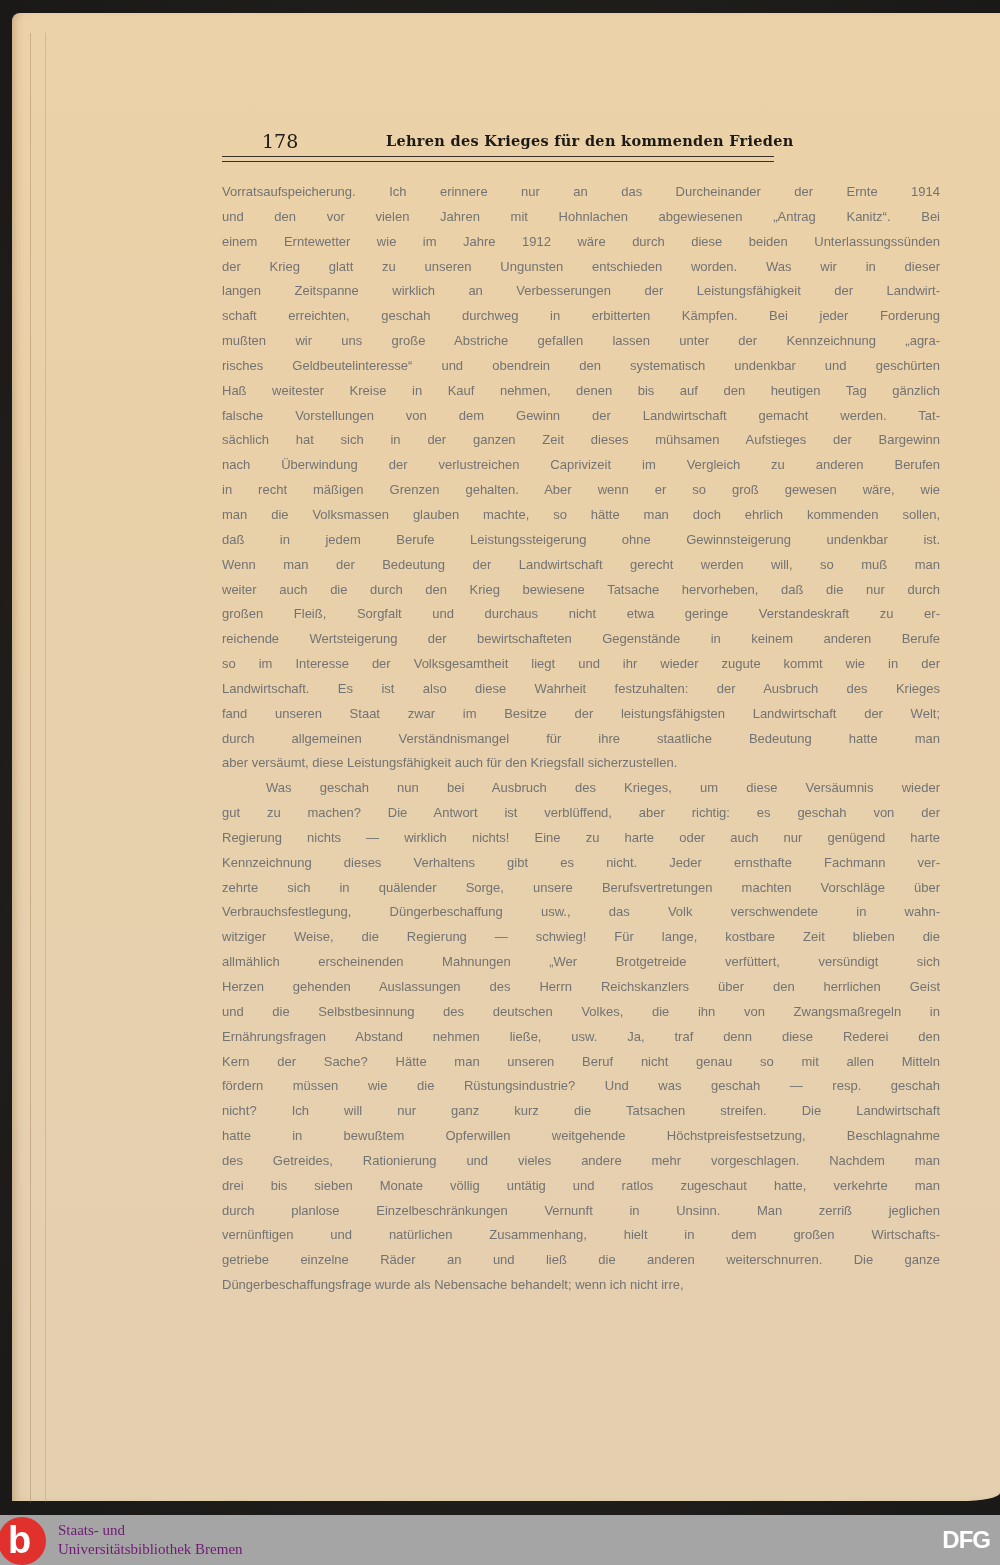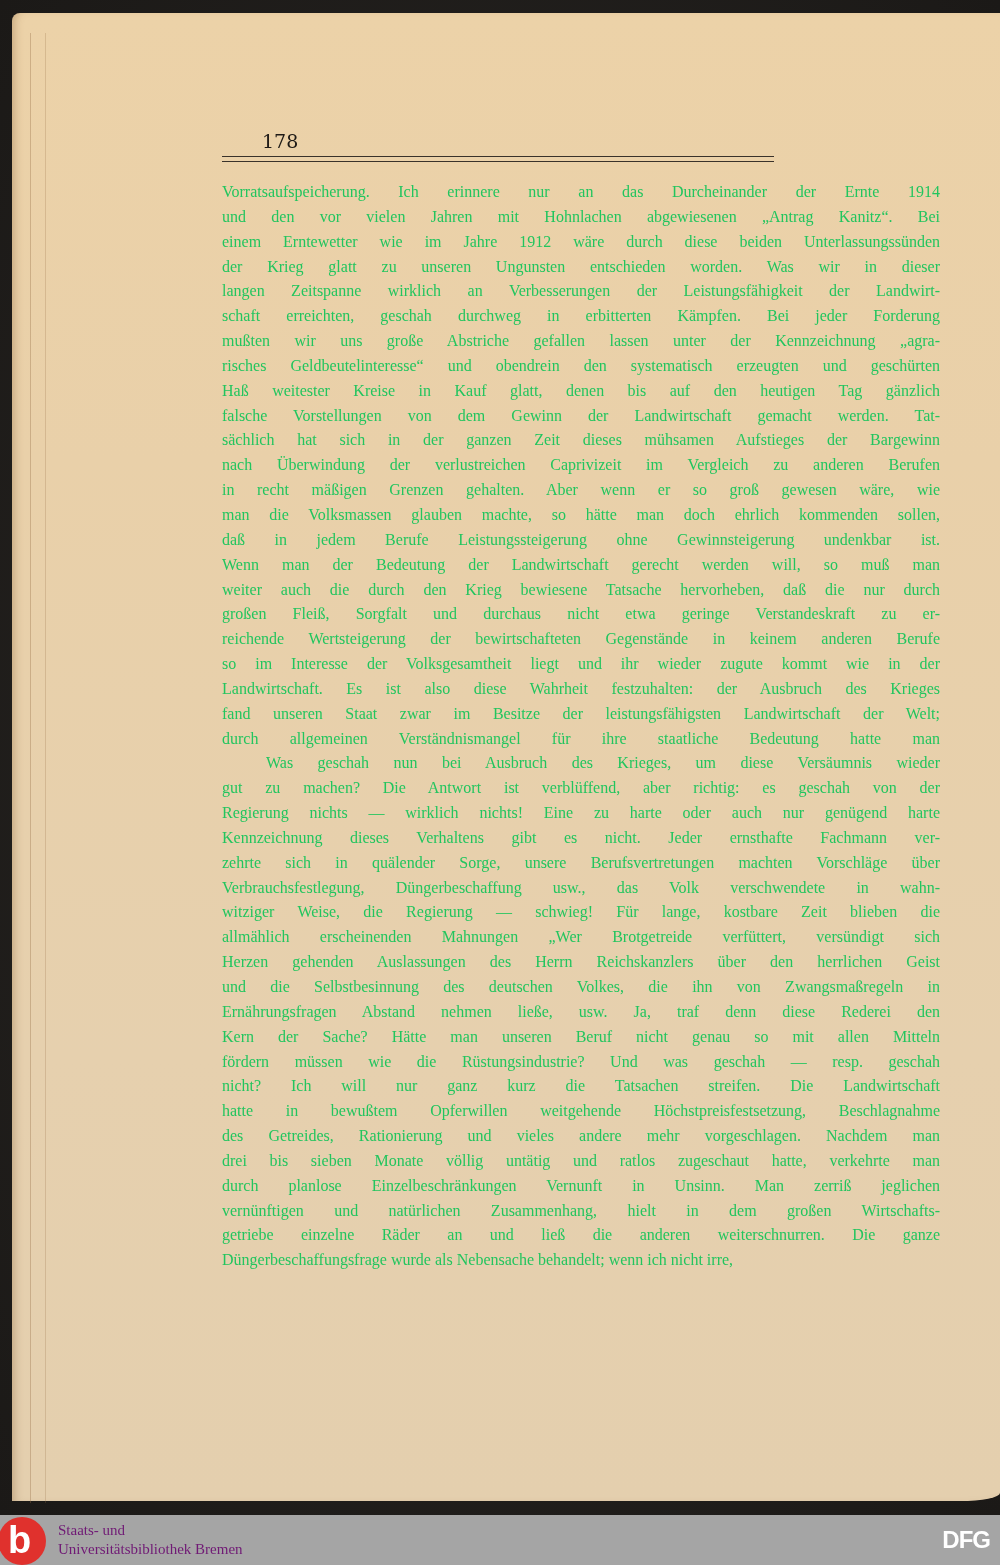--- a/index.html
+++ b/index.html
@@ -38,23 +38,23 @@
       font-size: 14.5px; font-weight: bold; letter-spacing: 0.3px;
       text-align: left; white-space: nowrap;
       font-family: "DejaVu Serif", serif;
     }
     .head-rule {
       position: absolute; left: 222px; top: 156px; width: 552px; height: 4px;
       border-top: 1px solid #3a322a; border-bottom: 1px solid #3a322a;
     }
     .body-text {
       position: absolute; left: 222px; top: 180px; width: 718px;
-      color: #22c55e;
-      font-family: Liberation Serif, serif;
-      font-size: 16px;
+      color: #737373;
+      font-family: Liberation Sans, sans-serif;
+      font-size: 13px;
     }
     .line {
       height: 24.85px; line-height: 24.85px;
       white-space: nowrap; overflow: visible;
       text-align: justify; text-align-last: justify;
       display: block;
     }
     .line.last { text-align-last: left; }
     .line.indent { padding-left: 44px; }
     .footer-bar {
@@ -85,48 +85,50 @@
 <body>
 
 <div class="scan-bg"></div>
 
 <div class="page">
   <div class="page-edge"></div>
 </div>
 
 <div class="running-head">
   <span class="page-number">178</span>
+  <span class="running-title">Lehren des Krieges für den kommenden Frieden</span>
 </div>
 <div class="head-rule"></div>
 
 <div class="body-text">
   <div id="para-0">
       <span class="line">Vorratsaufspeicherung. Ich erinnere nur an das Durcheinander der Ernte 1914</span>
       <span class="line">und den vor vielen Jahren mit Hohnlachen abgewiesenen „Antrag Kanitz“. Bei</span>
       <span class="line">einem Erntewetter wie im Jahre 1912 wäre durch diese beiden Unterlassungssünden</span>
       <span class="line">der Krieg glatt zu unseren Ungunsten entschieden worden. Was wir in dieser</span>
       <span class="line">langen Zeitspanne wirklich an Verbesserungen der Leistungsfähigkeit der Landwirt-</span>
       <span class="line">schaft erreichten, geschah durchweg in erbitterten Kämpfen. Bei jeder Forderung</span>
       <span class="line">mußten wir uns große Abstriche gefallen lassen unter der Kennzeichnung „agra-</span>
-      <span class="line">risches Geldbeutelinteresse“ und obendrein den systematisch erzeugten und geschürten</span>
-      <span class="line">Haß weitester Kreise in Kauf glatt, denen bis auf den heutigen Tag gänzlich</span>
+      <span class="line">risches Geldbeutelinteresse“ und obendrein den systematisch undenkbar und geschürten</span>
+      <span class="line">Haß weitester Kreise in Kauf nehmen, denen bis auf den heutigen Tag gänzlich</span>
       <span class="line">falsche Vorstellungen von dem Gewinn der Landwirtschaft gemacht werden. Tat-</span>
       <span class="line">sächlich hat sich in der ganzen Zeit dieses mühsamen Aufstieges der Bargewinn</span>
       <span class="line">nach Überwindung der verlustreichen Caprivizeit im Vergleich zu anderen Berufen</span>
       <span class="line">in recht mäßigen Grenzen gehalten. Aber wenn er so groß gewesen wäre, wie</span>
       <span class="line">man die Volksmassen glauben machte, so hätte man doch ehrlich kommenden sollen,</span>
       <span class="line">daß in jedem Berufe Leistungssteigerung ohne Gewinnsteigerung undenkbar ist.</span>
       <span class="line">Wenn man der Bedeutung der Landwirtschaft gerecht werden will, so muß man</span>
       <span class="line">weiter auch die durch den Krieg bewiesene Tatsache hervorheben, daß die nur durch</span>
       <span class="line">großen Fleiß, Sorgfalt und durchaus nicht etwa geringe Verstandeskraft zu er-</span>
       <span class="line">reichende Wertsteigerung der bewirtschafteten Gegenstände in keinem anderen Berufe</span>
       <span class="line">so im Interesse der Volksgesamtheit liegt und ihr wieder zugute kommt wie in der</span>
       <span class="line">Landwirtschaft. Es ist also diese Wahrheit festzuhalten: der Ausbruch des Krieges</span>
       <span class="line">fand unseren Staat zwar im Besitze der leistungsfähigsten Landwirtschaft der Welt;</span>
       <span class="line">durch allgemeinen Verständnismangel für ihre staatliche Bedeutung hatte man</span>
+      <span class="line last">aber versäumt, diese Leistungsfähigkeit auch für den Kriegsfall sicherzustellen.</span>
     </div>
   <div id="para-1">
       <span class="line indent">Was geschah nun bei Ausbruch des Krieges, um diese Versäumnis wieder</span>
       <span class="line">gut zu machen? Die Antwort ist verblüffend, aber richtig: es geschah von der</span>
       <span class="line">Regierung nichts — wirklich nichts! Eine zu harte oder auch nur genügend harte</span>
       <span class="line">Kennzeichnung dieses Verhaltens gibt es nicht. Jeder ernsthafte Fachmann ver-</span>
       <span class="line">zehrte sich in quälender Sorge, unsere Berufsvertretungen machten Vorschläge über</span>
       <span class="line">Verbrauchsfestlegung, Düngerbeschaffung usw., das Volk verschwendete in wahn-</span>
       <span class="line">witziger Weise, die Regierung — schwieg! Für lange, kostbare Zeit blieben die</span>
       <span class="line">allmählich erscheinenden Mahnungen „Wer Brotgetreide verfüttert, versündigt sich</span>

